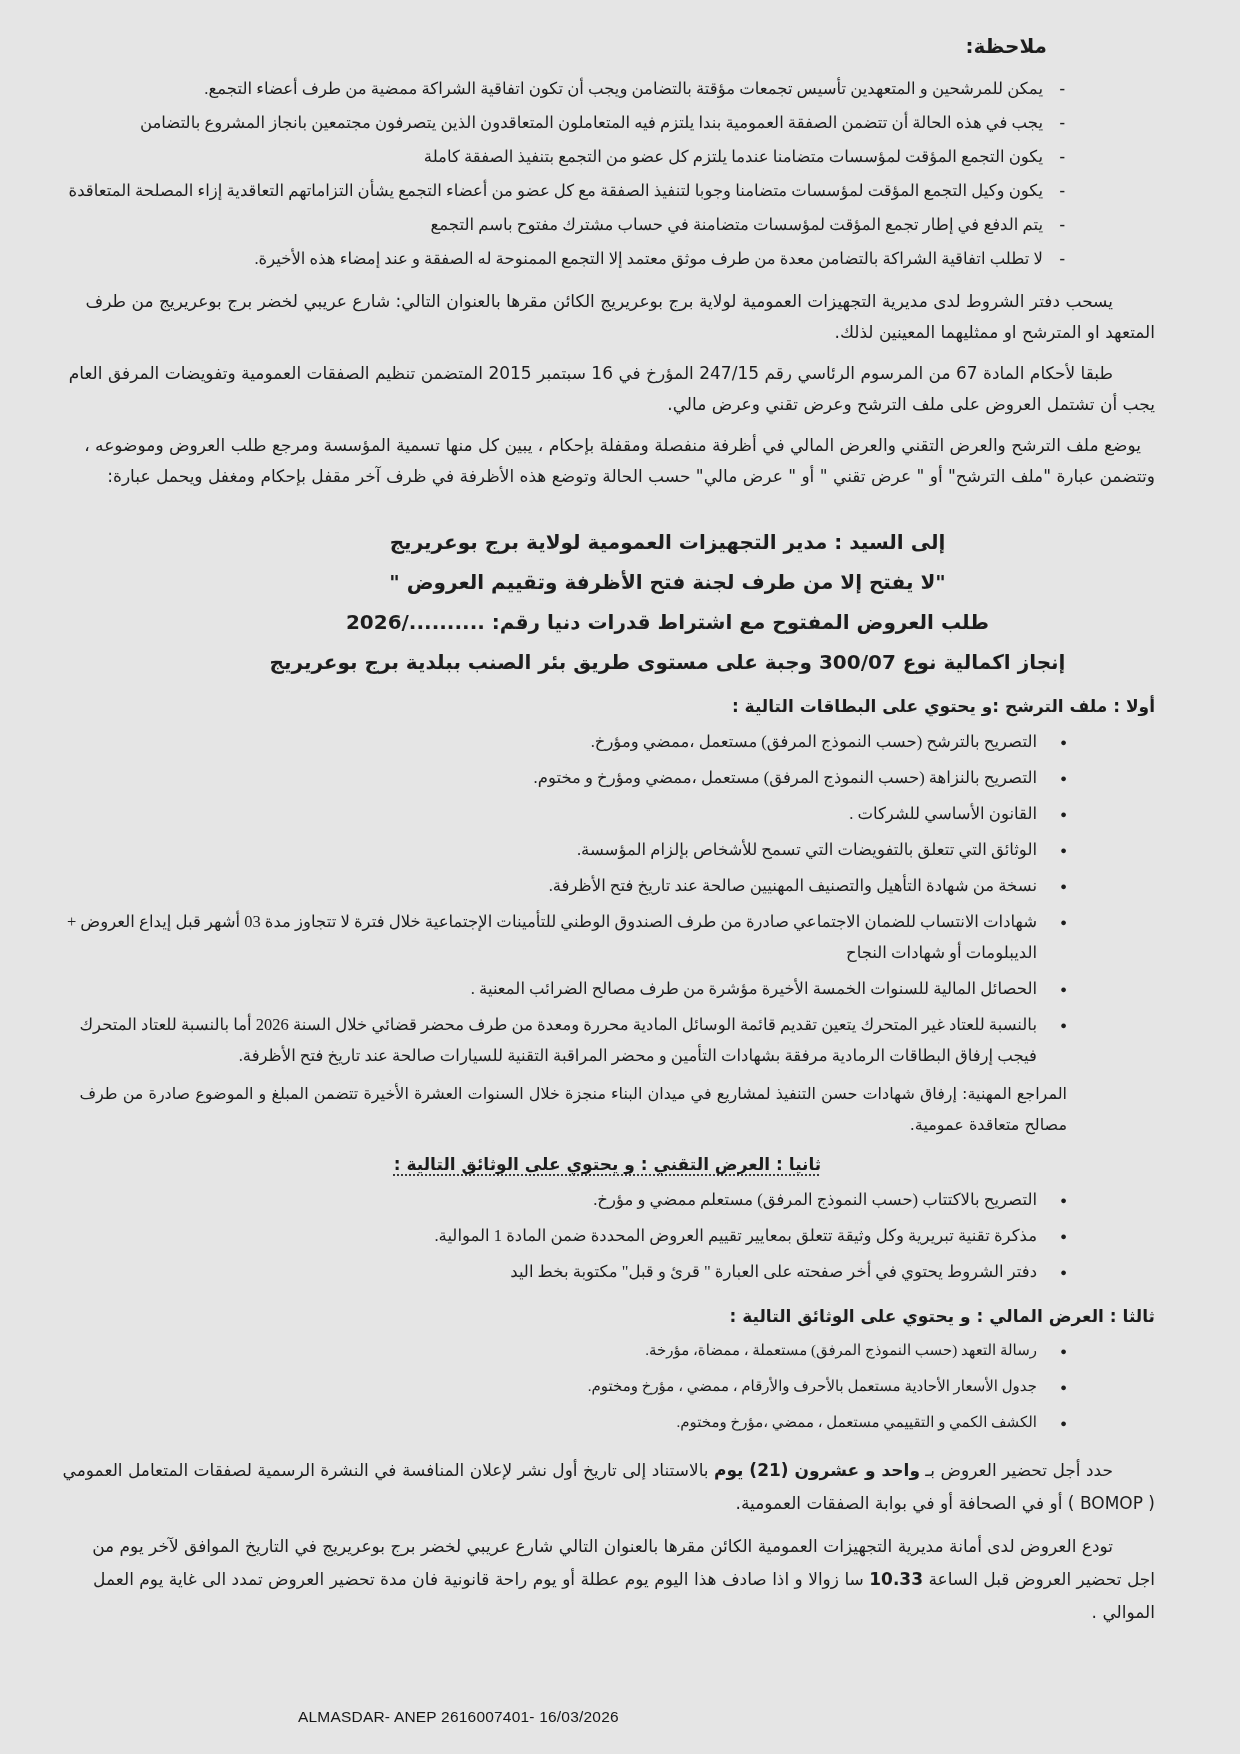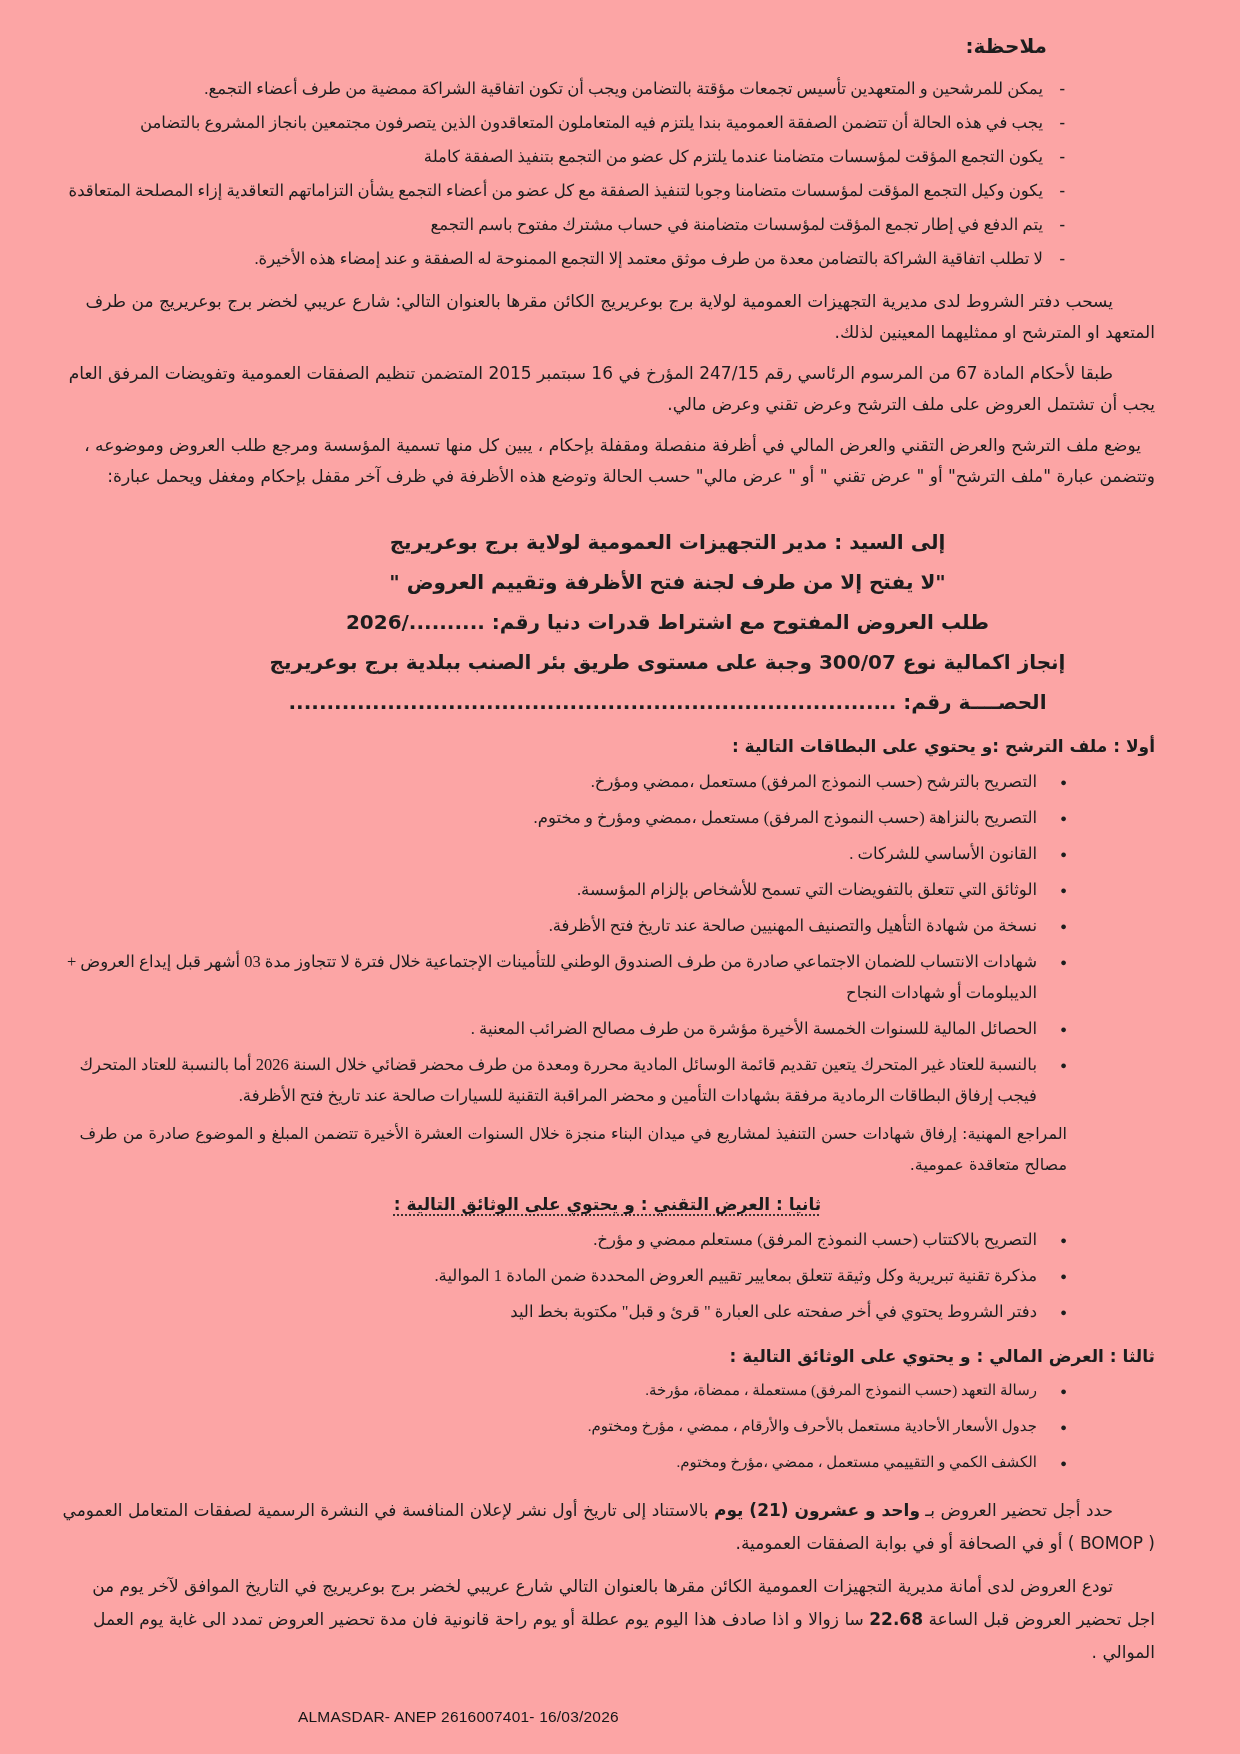--- a/index.html
+++ b/index.html
@@ -1,20 +1,20 @@
 <!DOCTYPE html>
 <html lang="ar" dir="rtl"><head>
 <meta charset="utf-8">
 <style>
   html,body{margin:0;padding:0;background:#ffffff;}
   .page{
     position:relative;
     width:1240px;height:1754px;
     box-sizing:border-box;
-    background:#fca5a5;
+    background:#e5e5e5;
     color:#1d1d1d;
     direction:rtl;
     font-family:"DejaVu Sans", sans-serif;
     padding:34px 85px 0 60px;
     display:flex;flex-direction:column;
     overflow:hidden;
   }
   .note-heading{
     font-size:20px;font-weight:bold;
     margin:0 108px 14px 0;
@@ -118,21 +118,20 @@
 
   <p class="para">يسحب دفتر الشروط لدى مديرية التجهيزات العمومية لولاية برج بوعريريج الكائن مقرها بالعنوان التالي: شارع عريبي لخضر برج بوعريريج  من طرف المتعهد او المترشح او ممثليهما المعينين لذلك.</p>
   <p class="para">طبقا لأحكام المادة 67 من المرسوم الرئاسي رقم 247/15 المؤرخ في 16 سبتمبر 2015 المتضمن تنظيم الصفقات العمومية وتفويضات المرفق العام يجب أن تشتمل العروض على ملف الترشح وعرض تقني وعرض مالي.</p>
   <p class="para no-indent">يوضع ملف الترشح والعرض التقني والعرض المالي في أظرفة منفصلة ومقفلة بإحكام ، يبين كل منها تسمية المؤسسة ومرجع طلب العروض وموضوعه ، وتتضمن عبارة "ملف الترشح" أو " عرض تقني " أو " عرض مالي" حسب الحالة وتوضع هذه الأظرفة في ظرف آخر مقفل بإحكام ومغفل ويحمل عبارة:</p>
 
   <div class="center-block">
     <div class="center-line">إلى السيد : مدير التجهيزات العمومية لولاية برج بوعريريج</div>
     <div class="center-line">"لا يفتح إلا من طرف لجنة فتح الأظرفة وتقييم العروض "</div>
     <div class="center-line">طلب العروض المفتوح مع اشتراط قدرات دنيا رقم: ........../2026</div>
     <div class="center-line">إنجاز اكمالية نوع 300/07 وجبة  على مستوى طريق بئر الصنب ببلدية برج بوعريريج</div>
-    <div class="center-line">الحصــــة رقم: ................................................................................</div>
   </div>
 
   <div class="section-title">أولا : ملف الترشح :و يحتوي على البطاقات التالية :</div>
   <ul class="disc-list">
     <li>التصريح بالترشح (حسب النموذج المرفق)  مستعمل ،ممضي ومؤرخ.</li>
     <li>التصريح بالنزاهة (حسب النموذج المرفق) مستعمل ،ممضي ومؤرخ و مختوم.</li>
     <li>القانون الأساسي للشركات .</li>
     <li>الوثائق التي تتعلق بالتفويضات التي تسمح للأشخاص بإلزام المؤسسة.</li>
     <li>نسخة من شهادة التأهيل والتصنيف المهنيين صالحة عند تاريخ فتح الأظرفة.</li>
     <li>شهادات الانتساب للضمان الاجتماعي صادرة من طرف الصندوق الوطني للتأمينات الإجتماعية خلال فترة لا تتجاوز مدة 03 أشهر قبل إيداع العروض +  الديبلومات أو شهادات النجاح</li>
@@ -152,18 +151,18 @@
   <ul class="disc-list small">
     <li>رسالة التعهد (حسب النموذج المرفق) مستعملة ،  ممضاة، مؤرخة.</li>
     <li>جدول الأسعار الأحادية مستعمل بالأحرف والأرقام ، ممضي ، مؤرخ ومختوم.</li>
     <li>الكشف الكمي و التقييمي مستعمل ، ممضي ،مؤرخ ومختوم.</li>
   </ul>
 
   <p class="para closing">
     <span>حدد  أجل تحضير العروض بـ </span><span class="bold">واحد و عشرون (21) يوم</span><span>  بالاستناد إلى تاريخ أول نشر لإعلان المنافسة في النشرة الرسمية لصفقات المتعامل العمومي ( BOMOP )  أو في الصحافة أو في بوابة الصفقات العمومية.</span>
   </p>
   <p class="para closing">
-    <span>تودع العروض لدى أمانة مديرية  التجهيزات العمومية الكائن مقرها بالعنوان التالي شارع عريبي لخضر  برج بوعريريج في التاريخ الموافق لآخر يوم من اجل تحضير العروض قبل الساعة </span><span class="bold">22.68</span><span> سا زوالا و اذا صادف  هذا اليوم يوم عطلة أو يوم راحة قانونية  فان مدة تحضير العروض تمدد الى غاية يوم العمل الموالي .</span>
+    <span>تودع العروض لدى أمانة مديرية  التجهيزات العمومية الكائن مقرها بالعنوان التالي شارع عريبي لخضر  برج بوعريريج في التاريخ الموافق لآخر يوم من اجل تحضير العروض قبل الساعة </span><span class="bold">10.33</span><span> سا زوالا و اذا صادف  هذا اليوم يوم عطلة أو يوم راحة قانونية  فان مدة تحضير العروض تمدد الى غاية يوم العمل الموالي .</span>
   </p>
 
   <div class="footer">ALMASDAR- ANEP 2616007401- 16/03/2026</div>
 
 </div>
 
 </body></html>

